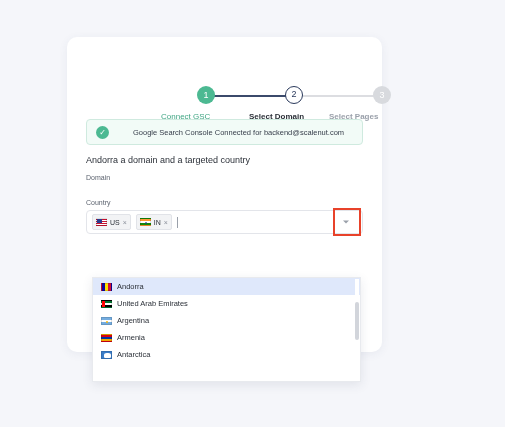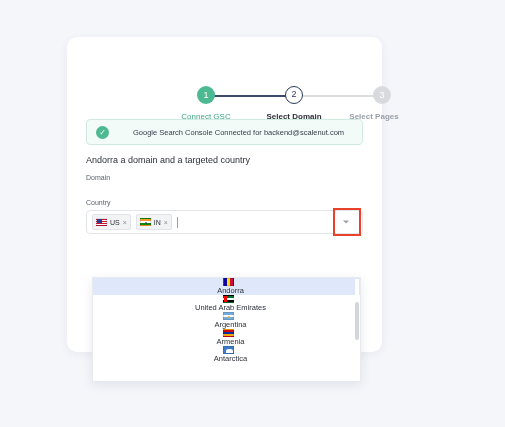--- a/index.html
+++ b/index.html
@@ -76,21 +76,21 @@
   }
   .step-3 {
     left: 306px;
     background: #d8dade;
     color: #ffffff;
   }
   .step-label {
     position: absolute;
     top: 48px;
     width: 90px;
-    text-align: center;
+    text-align: left;
     font-size: 8px;
     white-space: nowrap;
   }
   .label-1 { left: 94px; color: #3fa583; }
   .label-2 { left: 182px; color: #2b3038; font-weight: bold; }
   .label-3 { left: 262px; color: #9aa0aa; font-weight: bold; }
 
   
   .banner {
     position: absolute;
@@ -271,21 +271,20 @@
     z-index: 20;
   }
   .dd-item {
     height: 17px;
     display: flex;
     align-items: center;
     padding-left: 8px;
     font-size: 7.5px;
     color: #2b3038;
     box-sizing: border-box;
-    flex-direction: column;
   }
   .dd-item.active { background: #dfe8fb; }
   .dd-item .flag { margin-right: 5px; }
   .dd-scroll-track {
     position: absolute;
     right: 1px;
     top: 1px;
     width: 4px;
     height: 101px;
     background: #ffffff;

